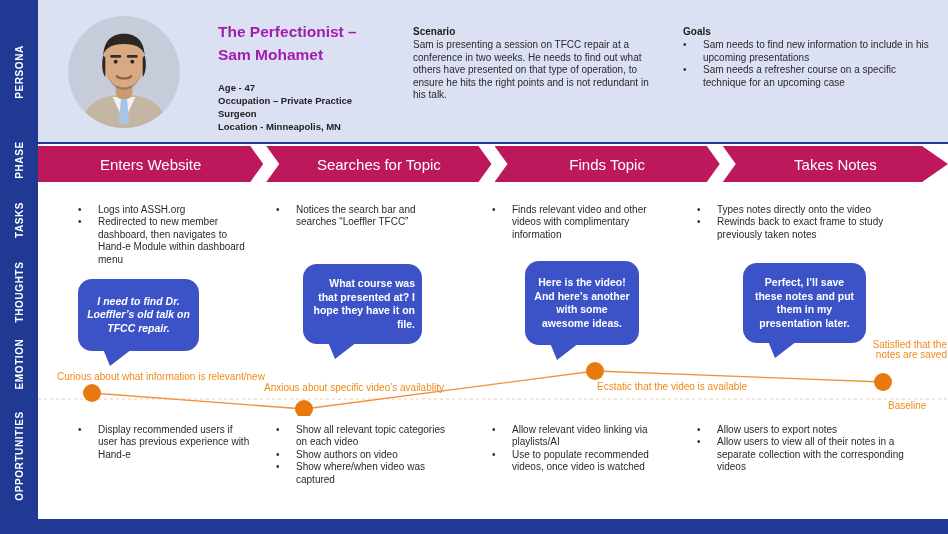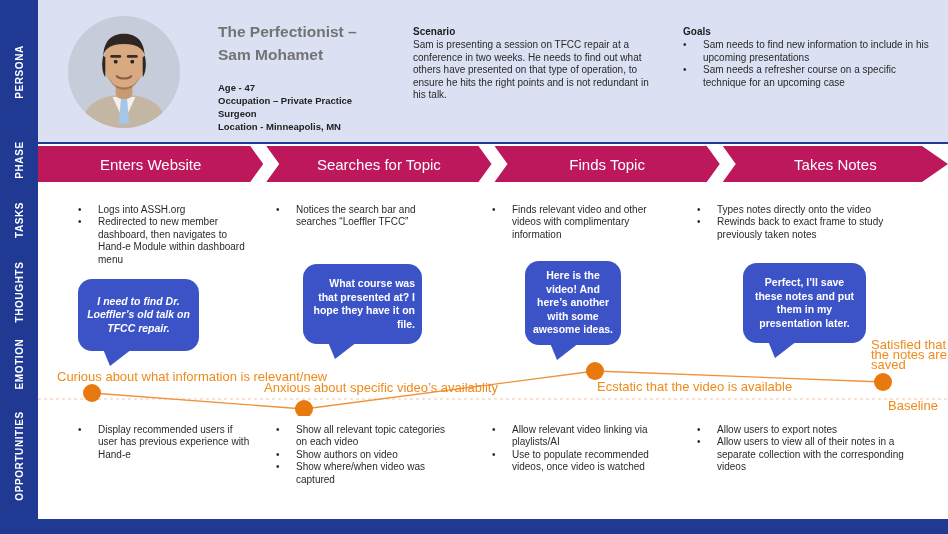--- a/index.html
+++ b/index.html
@@ -10,21 +10,21 @@
   
   .sidebar { position:absolute; left:0; top:0; width:38px; height:534px; background:#203a94; }
   .side-label {
     position:absolute; left:19px; transform:translate(-50%,-50%) rotate(-90deg);
     color:#fff; font-weight:bold; font-size:10px; letter-spacing:.6px; white-space:nowrap;
   }
   
   .header { position:absolute; left:38px; top:0; width:910px; height:142px; background:#dbe0f2; }
   .divider { position:absolute; left:38px; top:142px; width:910px; height:2px; background:#203a94; }
   .avatar { position:absolute; left:68px; top:16px; width:112px; height:112px; }
-  .persona-name { position:absolute; left:218px; top:20px; width:195px; font-size:15.5px; font-weight:bold; color:#737373; line-height:23px; }
+  .persona-name { position:absolute; left:218px; top:20px; width:195px; font-size:15.5px; font-weight:bold; color:#a21caf; line-height:23px; }
   .persona-details { position:absolute; left:218px; top:81px; width:162px; font-size:9.5px; font-weight:bold; line-height:13px; color:#222; }
   .block-heading { font-size:10px; font-weight:bold; margin:0 0 2px 0; color:#1c1c1c; }
   .scenario { position:absolute; left:413px; top:26px; width:243px; }
   .scenario-body { font-size:10px; line-height:12.6px; color:#2a2a2a; }
   .goals { position:absolute; left:683px; top:26px; width:256px; }
   .b-row { display:flex; font-size:10px; line-height:12.6px; color:#2a2a2a; }
   .b-row .mark { width:20px; flex:0 0 20px; }
   
   .phase-band { position:absolute; left:38px; top:146px; width:910px; height:36px; display:flex; gap:3px; }
   .arrow {
@@ -51,28 +51,28 @@
     font-size:10.5px; font-weight:bold; line-height:13.5px; text-align:center;
     display:flex; align-items:center; justify-content:center; padding:8px 7px; box-sizing:border-box;
   }
   .bubble::after {
     content:""; position:absolute; left:25px; bottom:-15px; width:0; height:0;
     border-style:solid; border-width:17px 22px 0 7px;
     border-color:#3c53c8 transparent transparent transparent;
   }
   .bub1 { left:78px;  top:279px; width:121px; min-height:72px;font-style:italic; }
   .bub2 { left:303px; top:264px; width:119px; min-height:80px;text-align:right; }
-  .bub3 { left:525px; top:261px; width:96px; min-height:84px; }
+  .bub3 { left:525px; top:261px; width:114px; min-height:84px; }
   .bub4 { left:743px; top:263px; width:123px; min-height:80px; }
   
   .emotion-svg { position:absolute; left:38px; top:360px; width:910px; height:56px; }
   .emotion-svg .curve { fill:none; stroke:#f0913c; stroke-width:1.3; }
   .emotion-svg .base  { stroke:#f4c7ab; stroke-width:1; stroke-dasharray:3 3; }
   .emotion-svg .dot   { fill:#e8790e; }
-  .em-label { position:absolute; font-size:13px; color:#ef8a1a; line-height:10px; white-space:nowrap; }
+  .em-label { position:absolute; font-size:10px; color:#ef8a1a; line-height:10px; white-space:nowrap;text-align:right; }
   .em1 { left:57px;  top:372px; }
   .em2 { left:264px; top:383px; }
   .em3 { left:597px; top:382px; }
   .em4 { left:871px; top:340px; width:76px; white-space:normal; }
   .em-base { left:888px; top:401px; }
   
   .bottombar { position:absolute; left:0; top:519px; width:948px; height:15px; background:#203a94; }
 </style>
 </head>
 <body>

